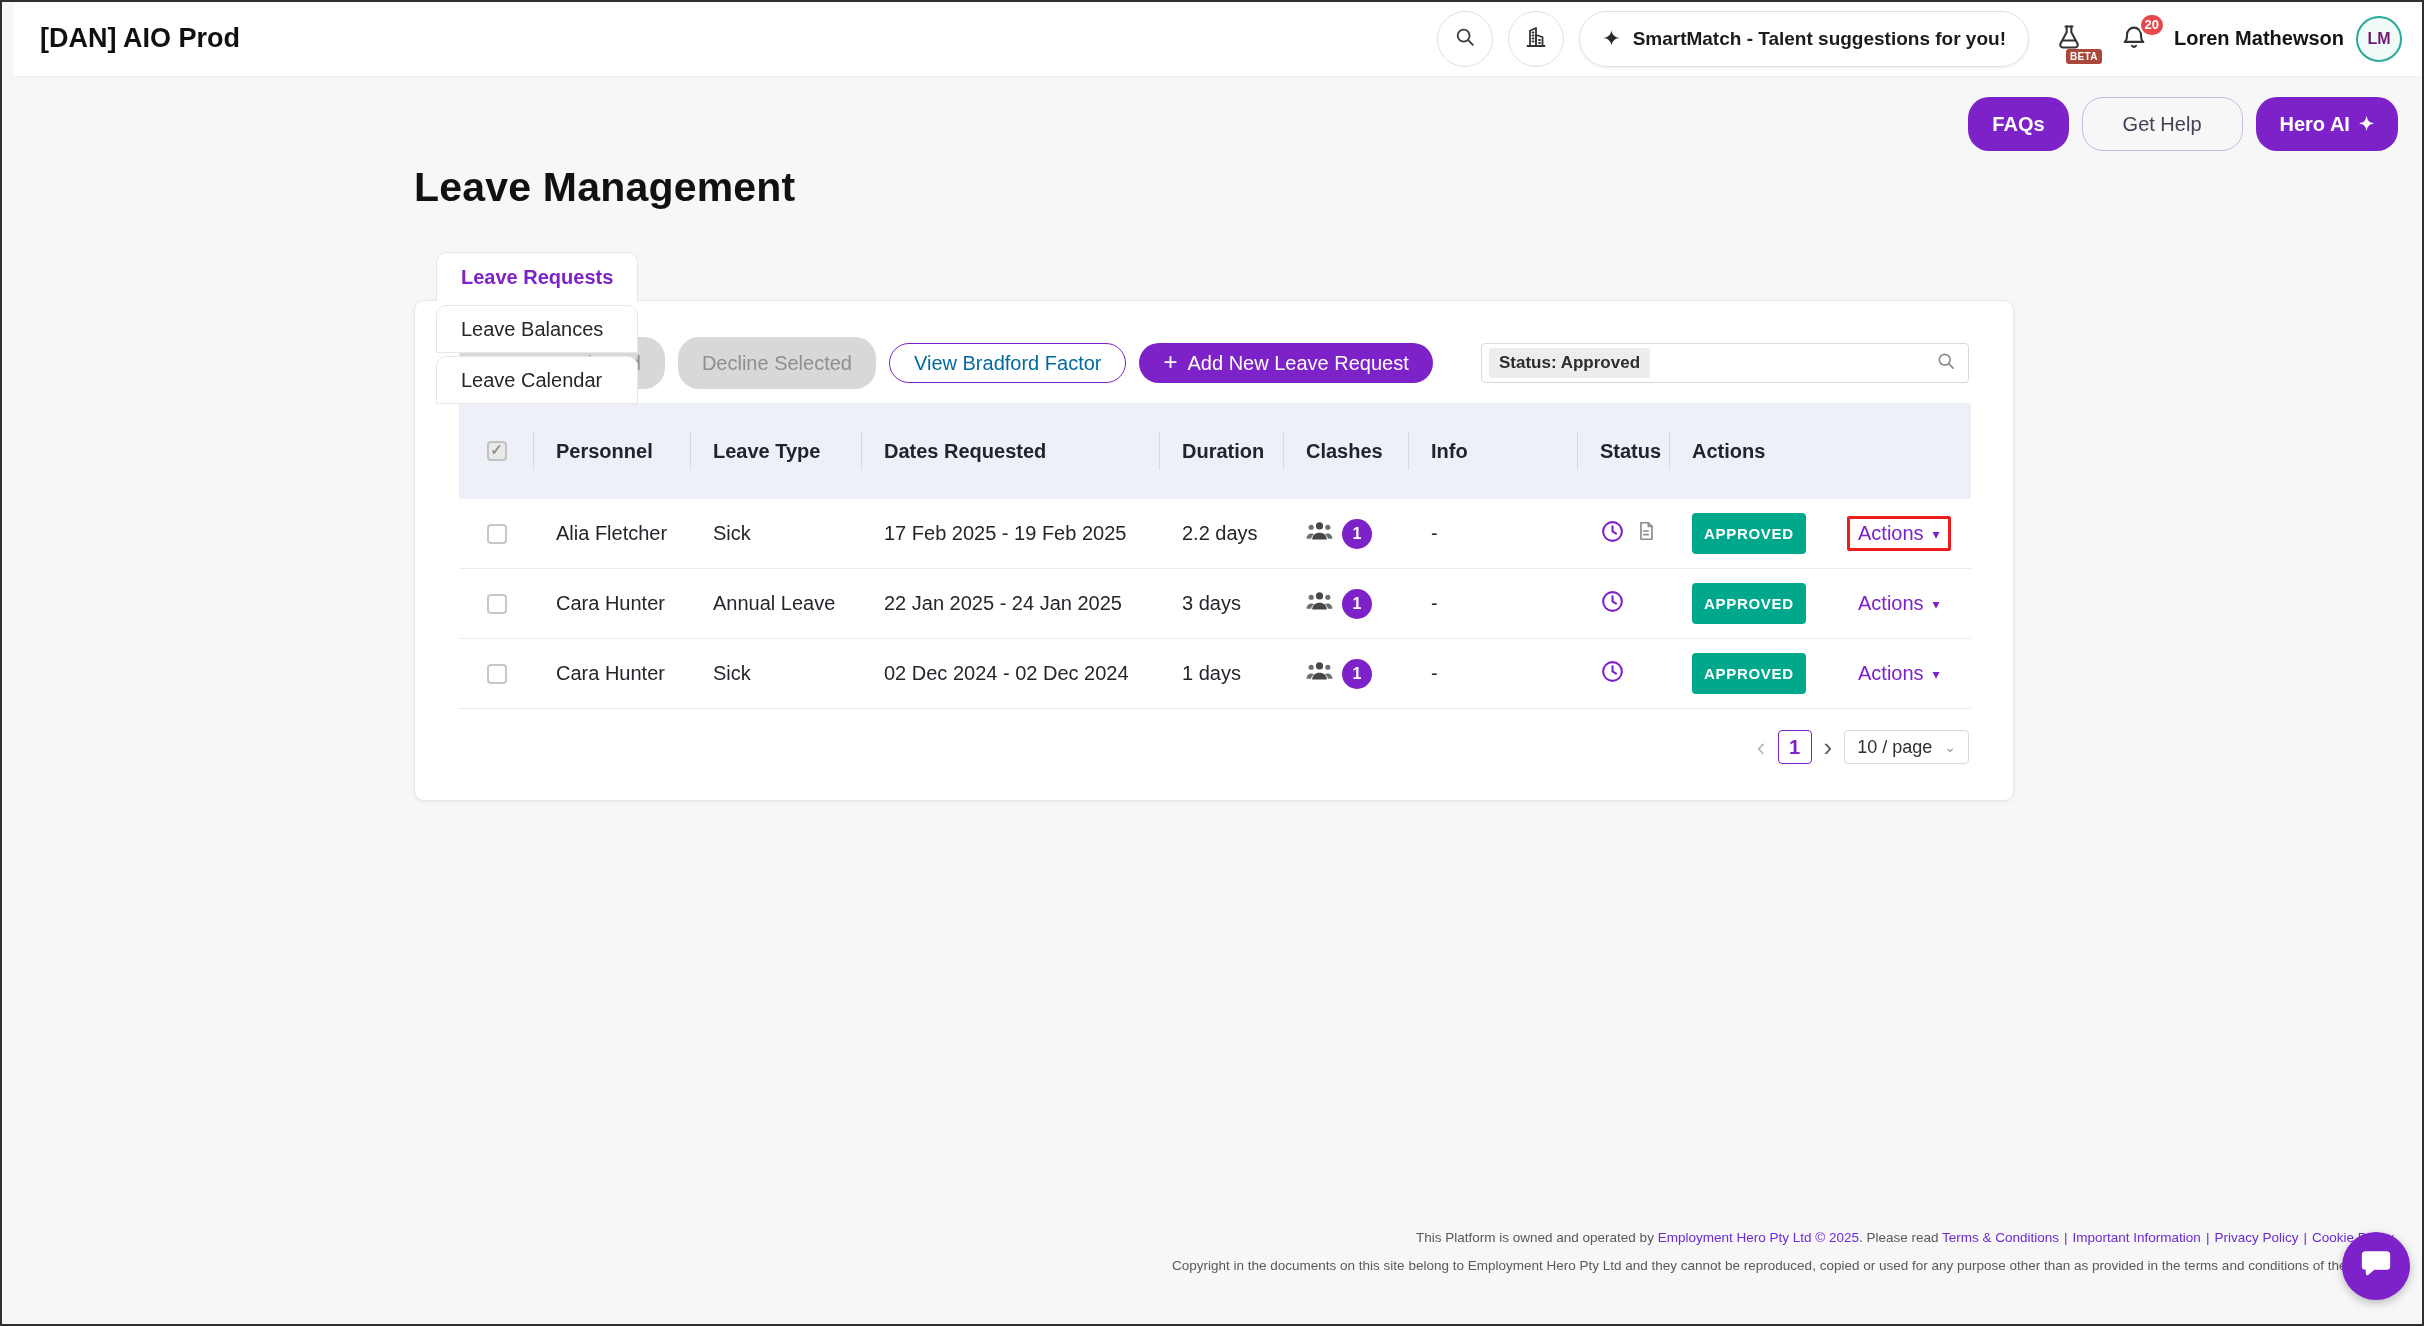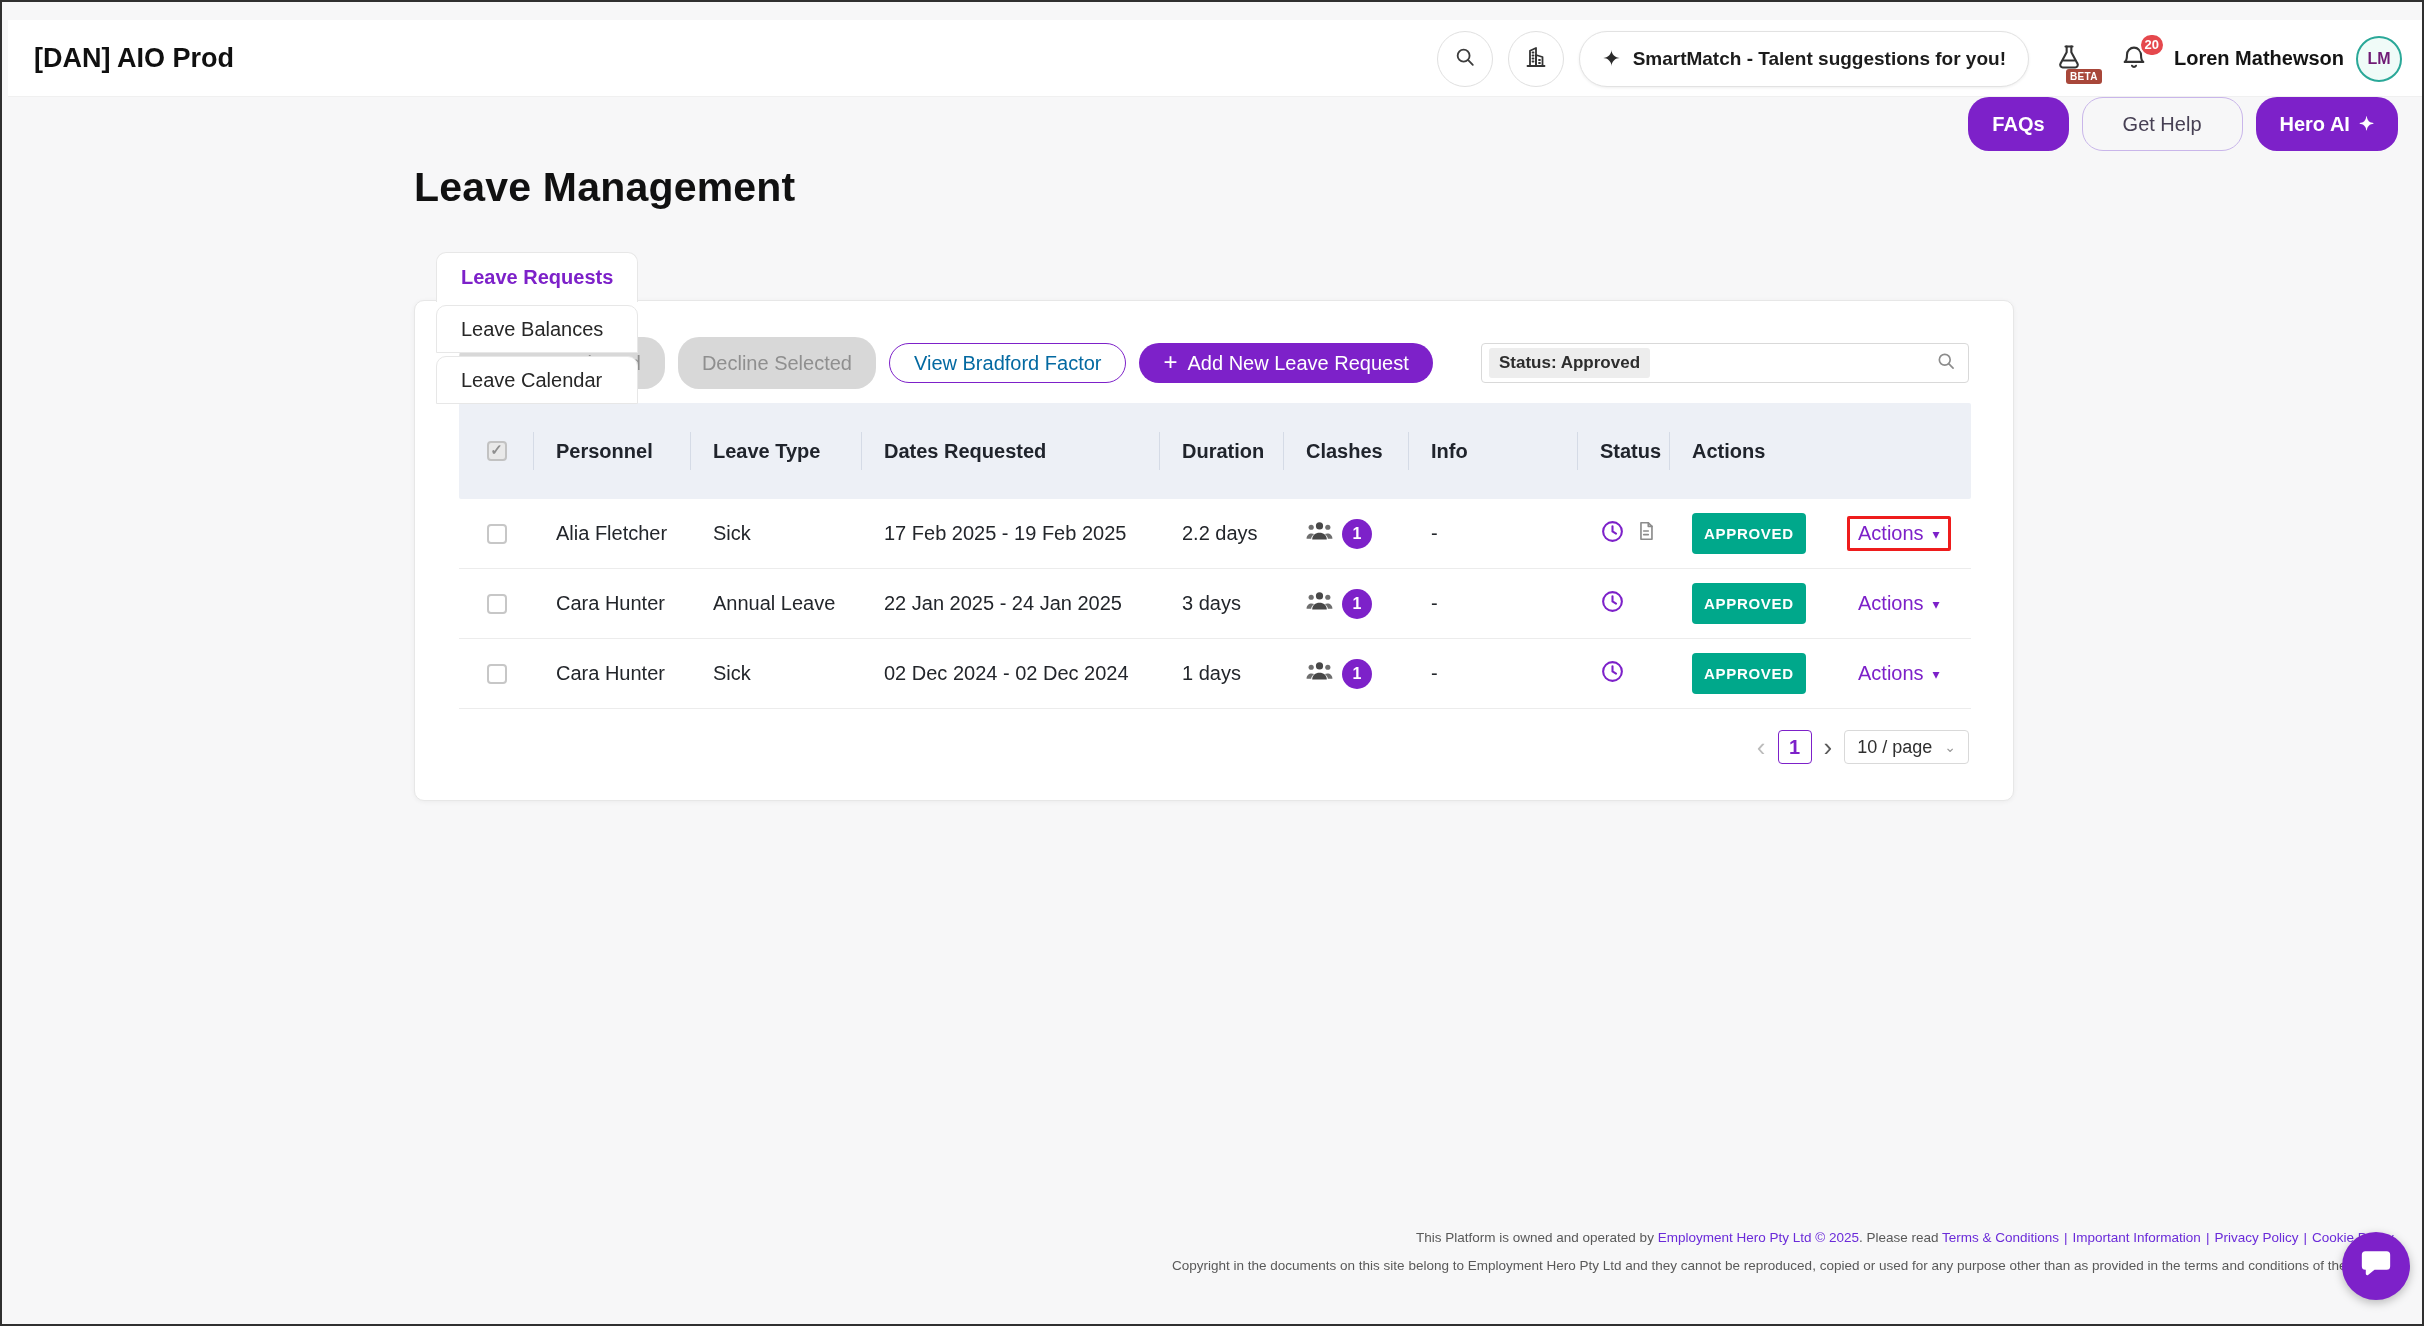--- a/index.html
+++ b/index.html
@@ -7,21 +7,21 @@
   body {
     position: relative;
     overflow: hidden;
     background: #f7f7f8;
     font-family: "Liberation Sans", sans-serif;
     color: #23262b;
   }
   .frame { position: absolute; inset: 0; border: 2px solid #303030; pointer-events: none; z-index: 1000; }
 
   
-  .topbar { position: absolute; left: 8px; top: 0; right: 0; height: 77px; background: #fff; border-bottom: 1px solid #f0f0f0; z-index: 10; margin-top: 20px; }
+  .topbar { position: absolute; left: 14px; top: 0; right: 0; height: 77px; background: #fff; border-bottom: 1px solid #f0f0f0; z-index: 10; }
   .app-title { position: absolute; left: 26px; top: 50%; transform: translateY(-50%); font-size: 27px; font-weight: 800; color: #101010; }
   .topbar-right { position: absolute; right: 22px; top: 0; height: 77px; display: flex; align-items: center; gap: 15px; }
   .icon-btn { width: 56px; height: 56px; border-radius: 50%; background: #fff; border: 1px solid #e0e0e0; display: flex; align-items: center; justify-content: center; cursor: pointer; }
   .smartmatch { height: 56px; border-radius: 28px; background: #fff; border: 1px solid #e2e2e2; box-shadow: 0 1px 3px rgba(0,0,0,.07); display: flex; align-items: center; gap: 12px; padding: 0 22px; cursor: pointer; }
   .smartmatch .spark { font-size: 22px; color: #2b2b2b; line-height: 1; }
   .smartmatch .sm-label { font-size: 19px; font-weight: 700; color: #1c1c1c; white-space: nowrap; }
   .flask-wrap, .bell-wrap { position: relative; width: 50px; height: 56px; display: flex; align-items: center; justify-content: center; cursor: pointer; }
   .beta-badge { position: absolute; bottom: 3px; right: -8px; background: #a8473a; color: #fff; font-size: 10px; font-weight: 700; letter-spacing: .4px; padding: 2px 4px; border-radius: 3px; }
   .notif-badge { position: absolute; top: 2px; right: -6px; min-width: 26px; height: 24px; border-radius: 13px; background: #e5484d; border: 2px solid #fff; color: #fff; font-size: 13px; font-weight: 700; display: flex; align-items: center; justify-content: center; padding: 0 4px; }
   .user-block { display: flex; align-items: center; gap: 12px; cursor: pointer; }

